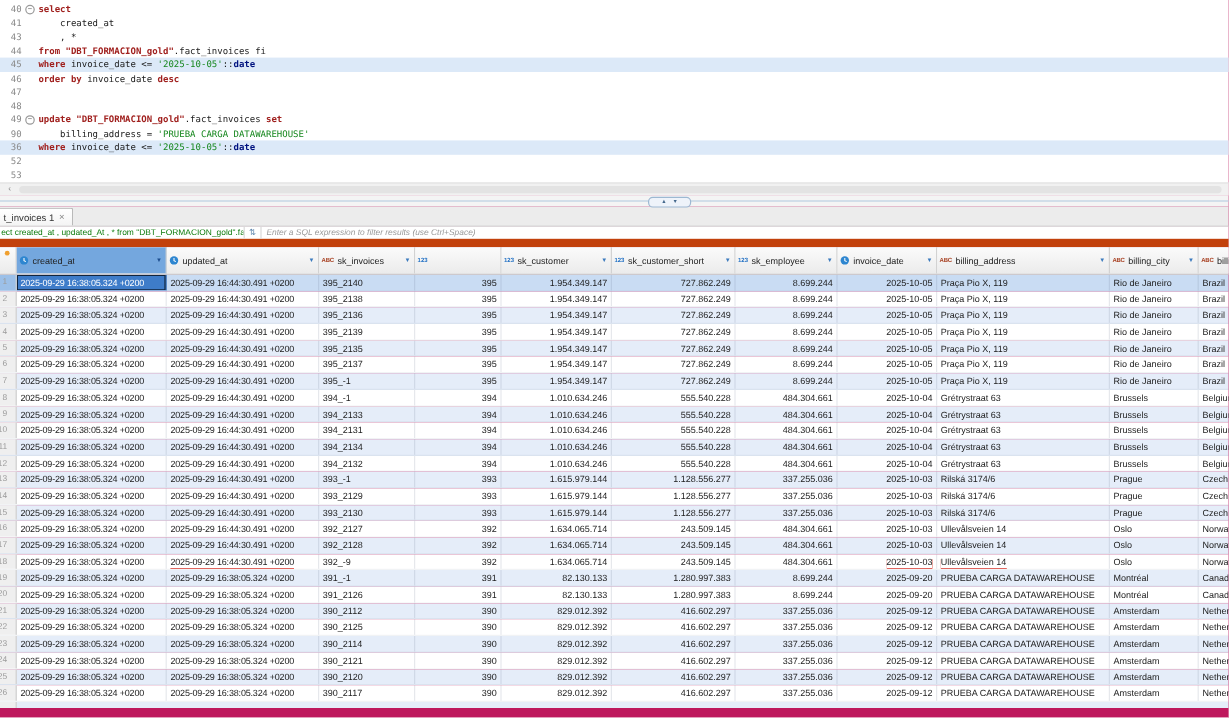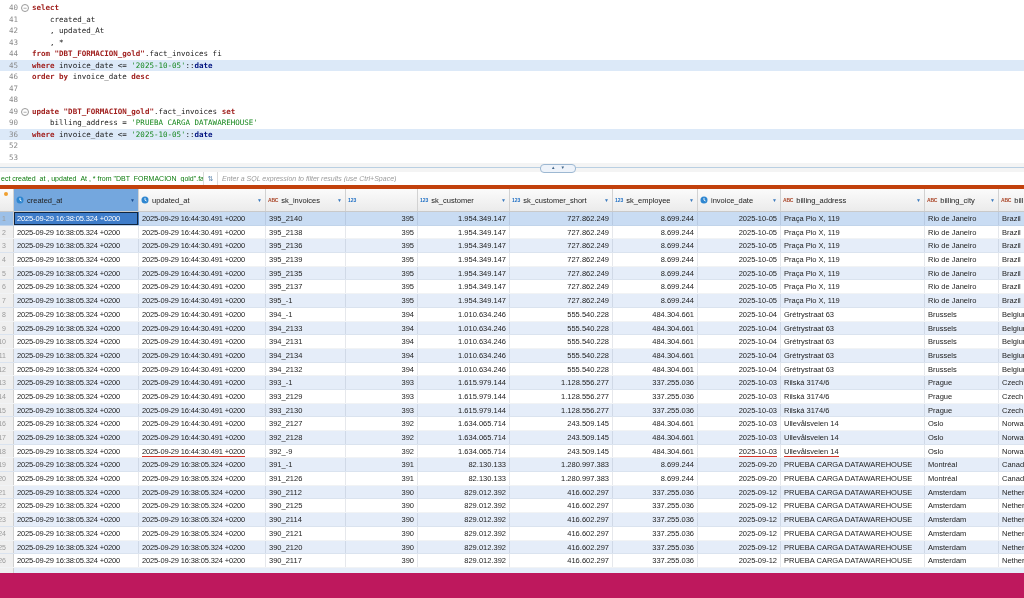--- a/index.html
+++ b/index.html
@@ -35,21 +35,21 @@
                  border:1px solid #9db8d2;border-radius:4px;display:flex;align-items:center;
                  justify-content:center;gap:5px;font-size:4.5px;color:#44688c;line-height:1;}
 
   
   .tabbar{height:16px;background:#ececec;border-bottom:1px solid #d2d2d2;display:flex;align-items:flex-end;}
   .tab{height:15px;box-sizing:border-box;background:linear-gradient(#ffffff,#f4f4f4);
        border:1px solid #b9b9b9;border-bottom:none;border-left:none;display:flex;align-items:center;
        padding:0 6px 0 3px;font-size:8px;color:#333;gap:4px;border-radius:0 2px 0 0;}
   .tab-close{color:#888;font-size:8px;line-height:1;}
 
-  .filterbar{height:17px;box-sizing:border-box;background:#fff;border-bottom:4px solid #c2410c;
+  .filterbar{height:17px;box-sizing:border-box;background:#fff;border-bottom:7px solid #c2410c;
              display:flex;align-items:center;}
   .filter-query{flex:0 0 auto;max-width:202px;font-size:7px;color:#0a7a0a;white-space:nowrap;
                 overflow:hidden;padding-left:1px;}
   .filter-icon{flex:0 0 13px;height:100%;border-left:1px solid #dadada;border-right:1px solid #dadada;
                display:flex;align-items:center;justify-content:center;color:#5f87ad;font-size:7px;}
   .filter-input{flex:1;height:100%;border:none;outline:none;font-size:7px;font-style:italic;
                 color:#444;padding:0 4px;font-family:"Liberation Sans",sans-serif;background:transparent;}
   .filter-input::placeholder{color:#9a9a9a;font-style:italic;}
 
   
@@ -92,21 +92,20 @@
 </style>
 </head>
 <body>
 
 <div class="screen">
 
   <div class="editor">
     <div id="editor-lines">
         <div class="ed-line"><span class="ed-gutter"><span class="ed-num">40</span><span class="ed-fold on"><i>−</i></span></span><span class="ed-code"><span class="tok-kw">select</span></span></div>
         <div class="ed-line"><span class="ed-gutter"><span class="ed-num">41</span><span class="ed-fold"></span></span><span class="ed-code"><span class="tok-pl">    created_at</span></span></div>
-        <div class="ed-line"><span class="ed-gutter"><span class="ed-num">42</span><span class="ed-fold"></span></span><span class="ed-code"><span class="tok-pl">    , updated_At</span></span></div>
         <div class="ed-line"><span class="ed-gutter"><span class="ed-num">43</span><span class="ed-fold"></span></span><span class="ed-code"><span class="tok-pl">    , *</span></span></div>
         <div class="ed-line"><span class="ed-gutter"><span class="ed-num">44</span><span class="ed-fold"></span></span><span class="ed-code"><span class="tok-kw">from</span><span class="tok-pl"> </span><span class="tok-qid">"DBT_FORMACION_gold"</span><span class="tok-pl">.fact_invoices fi</span></span></div>
         <div class="ed-line hl"><span class="ed-gutter"><span class="ed-num">45</span><span class="ed-fold"></span></span><span class="ed-code"><span class="tok-kw">where</span><span class="tok-pl"> invoice_date &lt;= </span><span class="tok-str">'2025-10-05'</span><span class="tok-pl">::</span><span class="tok-typ">date</span></span></div>
         <div class="ed-line"><span class="ed-gutter"><span class="ed-num">46</span><span class="ed-fold"></span></span><span class="ed-code"><span class="tok-kw">order by</span><span class="tok-pl"> invoice_date </span><span class="tok-kw">desc</span></span></div>
         <div class="ed-line"><span class="ed-gutter"><span class="ed-num">47</span><span class="ed-fold"></span></span><span class="ed-code"></span></div>
         <div class="ed-line"><span class="ed-gutter"><span class="ed-num">48</span><span class="ed-fold"></span></span><span class="ed-code"></span></div>
         <div class="ed-line"><span class="ed-gutter"><span class="ed-num">49</span><span class="ed-fold on"><i>−</i></span></span><span class="ed-code"><span class="tok-kw">update</span><span class="tok-pl"> </span><span class="tok-qid">"DBT_FORMACION_gold"</span><span class="tok-pl">.fact_invoices </span><span class="tok-kw">set</span></span></div>
         <div class="ed-line"><span class="ed-gutter"><span class="ed-num">90</span><span class="ed-fold"></span></span><span class="ed-code"><span class="tok-pl">    billing_address = </span><span class="tok-str">'PRUEBA CARGA DATAWAREHOUSE'</span></span></div>
         <div class="ed-line hl"><span class="ed-gutter"><span class="ed-num">36</span><span class="ed-fold"></span></span><span class="ed-code"><span class="tok-kw">where</span><span class="tok-pl"> invoice_date &lt;= </span><span class="tok-str">'2025-10-05'</span><span class="tok-pl">::</span><span class="tok-typ">date</span></span></div>
         <div class="ed-line"><span class="ed-gutter"><span class="ed-num">52</span><span class="ed-fold"></span></span><span class="ed-code"></span></div>
@@ -118,20 +117,26 @@
     </div>
   </div>
 
   <div class="splitter">
     <div class="splitter-pill">
       <span>▲</span>
       <span>▼</span>
     </div>
   </div>
 
+  <div class="tabbar">
+    <div class="tab">
+      <span>t_invoices 1</span>
+      <span class="tab-close">×</span>
+    </div>
+  </div>
 
   <div class="filterbar">
     <span class="filter-query">ect created_at , updated_At , * from "DBT_FORMACION_gold".fact_inv</span>
     <span class="filter-icon">⇅</span>
     <input class="filter-input" placeholder="Enter a SQL expression to filter results (use Ctrl+Space)" style="">
   </div>
 
   <div class="grid">
     <div class="grid-header" id="grid-header">
         <div class="gh corner"></div>

